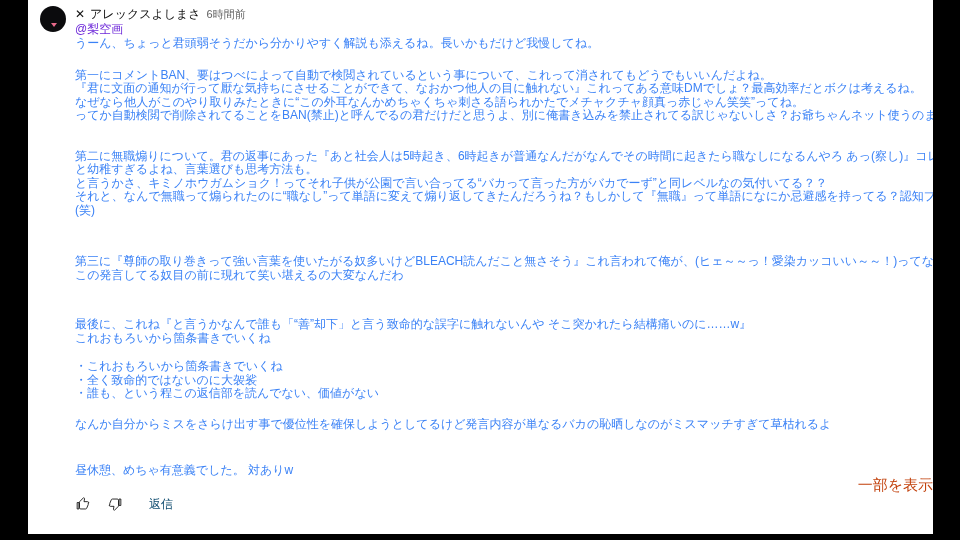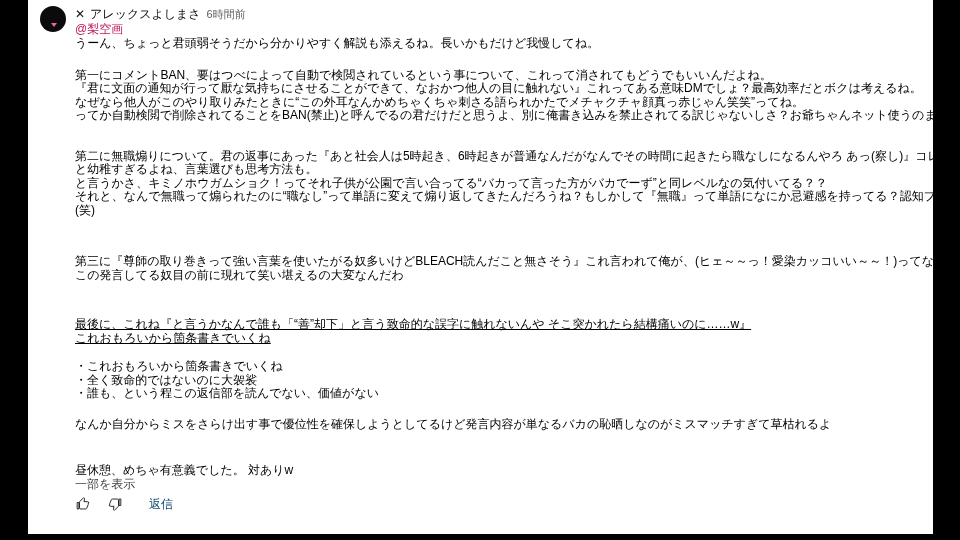--- a/index.html
+++ b/index.html
@@ -20,35 +20,35 @@
     position:absolute;left:11px;bottom:5px;width:0;height:0;
     border-left:3px solid transparent;border-right:3px solid transparent;
     border-top:4px solid #e86a8a;
   }
   .content{flex:1;margin-left:9px;min-width:0;}
   .header{height:14px;line-height:14px;white-space:nowrap;}
   .x-glyph{font-size:12px;color:#0f0f0f;font-weight:700;margin-right:5px;}
   .author{font-size:12px;color:#0f0f0f;font-weight:500;cursor:pointer;}
   .time{font-size:11px;color:#606060;margin-left:6px;cursor:pointer;}
   .mention{
-    height:14px;line-height:14px;font-size:12px;color:#be185d;
+    height:14px;line-height:14px;font-size:12px;color:#6d28d9;
     margin-top:2px;cursor:pointer;white-space:nowrap;
   }
-  .body{color:#000000;font-size:12px;margin-top:1px;}
+  .body{color:#3b82f6;font-size:12px;margin-top:1px;}
   .line{height:13.5px;line-height:13.5px;white-space:nowrap;overflow:hidden;}
   .para.p1{margin-top:18px;}
   .para.p2{margin-top:27px;}
   .para.p3{margin-top:38px;}
-  .para.p4{margin-top:36px;text-decoration:underline;}
+  .para.p4{margin-top:36px;}
   .para.p5{margin-top:15px;}
   .para.p6{margin-top:17px;}
   .para.p7{margin-top:33px;}
   .show-less{
-    height:13.5px;line-height:13.5px;font-size:12px;color:#404040;
-    cursor:pointer;margin-top:0;
+    height:13.5px;line-height:13.5px;font-size:15px;color:#c2410c;
+    cursor:pointer;margin-top:0;text-align:right;
   }
   .actions{display:flex;align-items:center;margin-top:5px;height:16px;}
   .icon-btn{
     background:none;border:none;padding:0;margin:0;cursor:pointer;
     width:16px;height:16px;display:inline-flex;align-items:center;justify-content:center;
   }
   .icon-btn + .icon-btn{margin-left:16px;}
   .icon-btn svg{width:14px;height:14px;display:block;}
   .dislike svg{transform:rotate(180deg);}
   .reply-btn{

